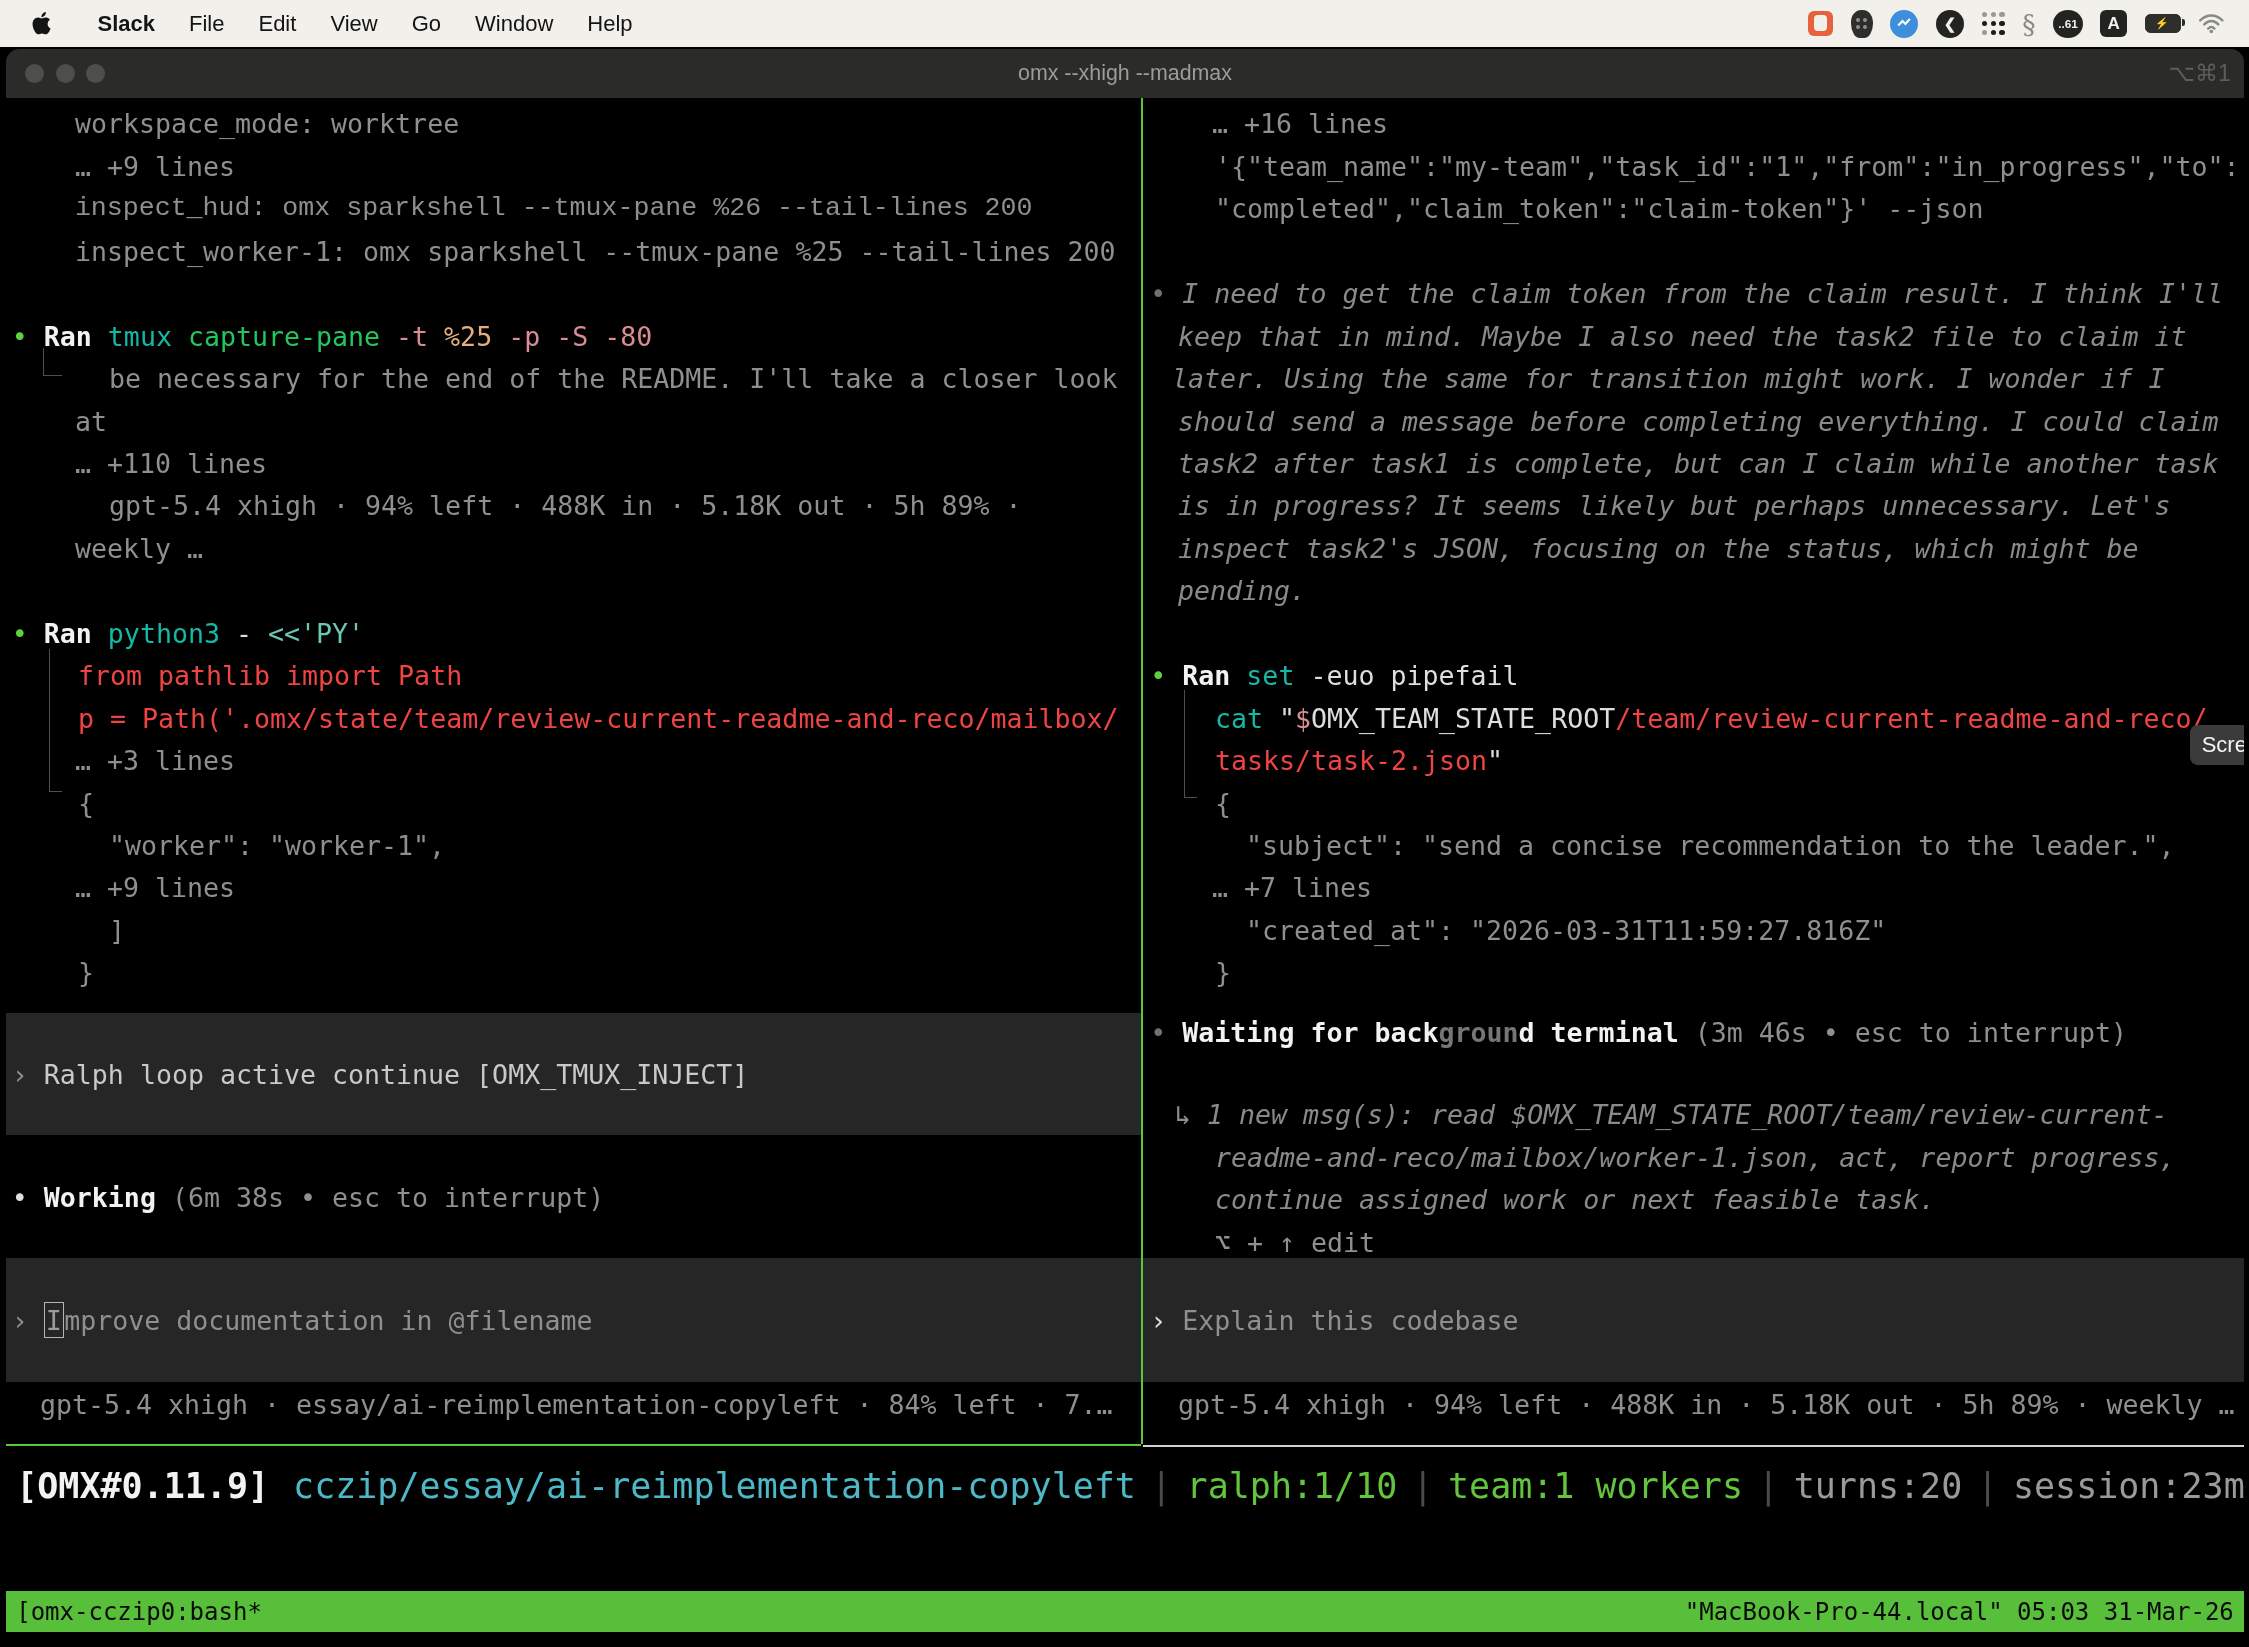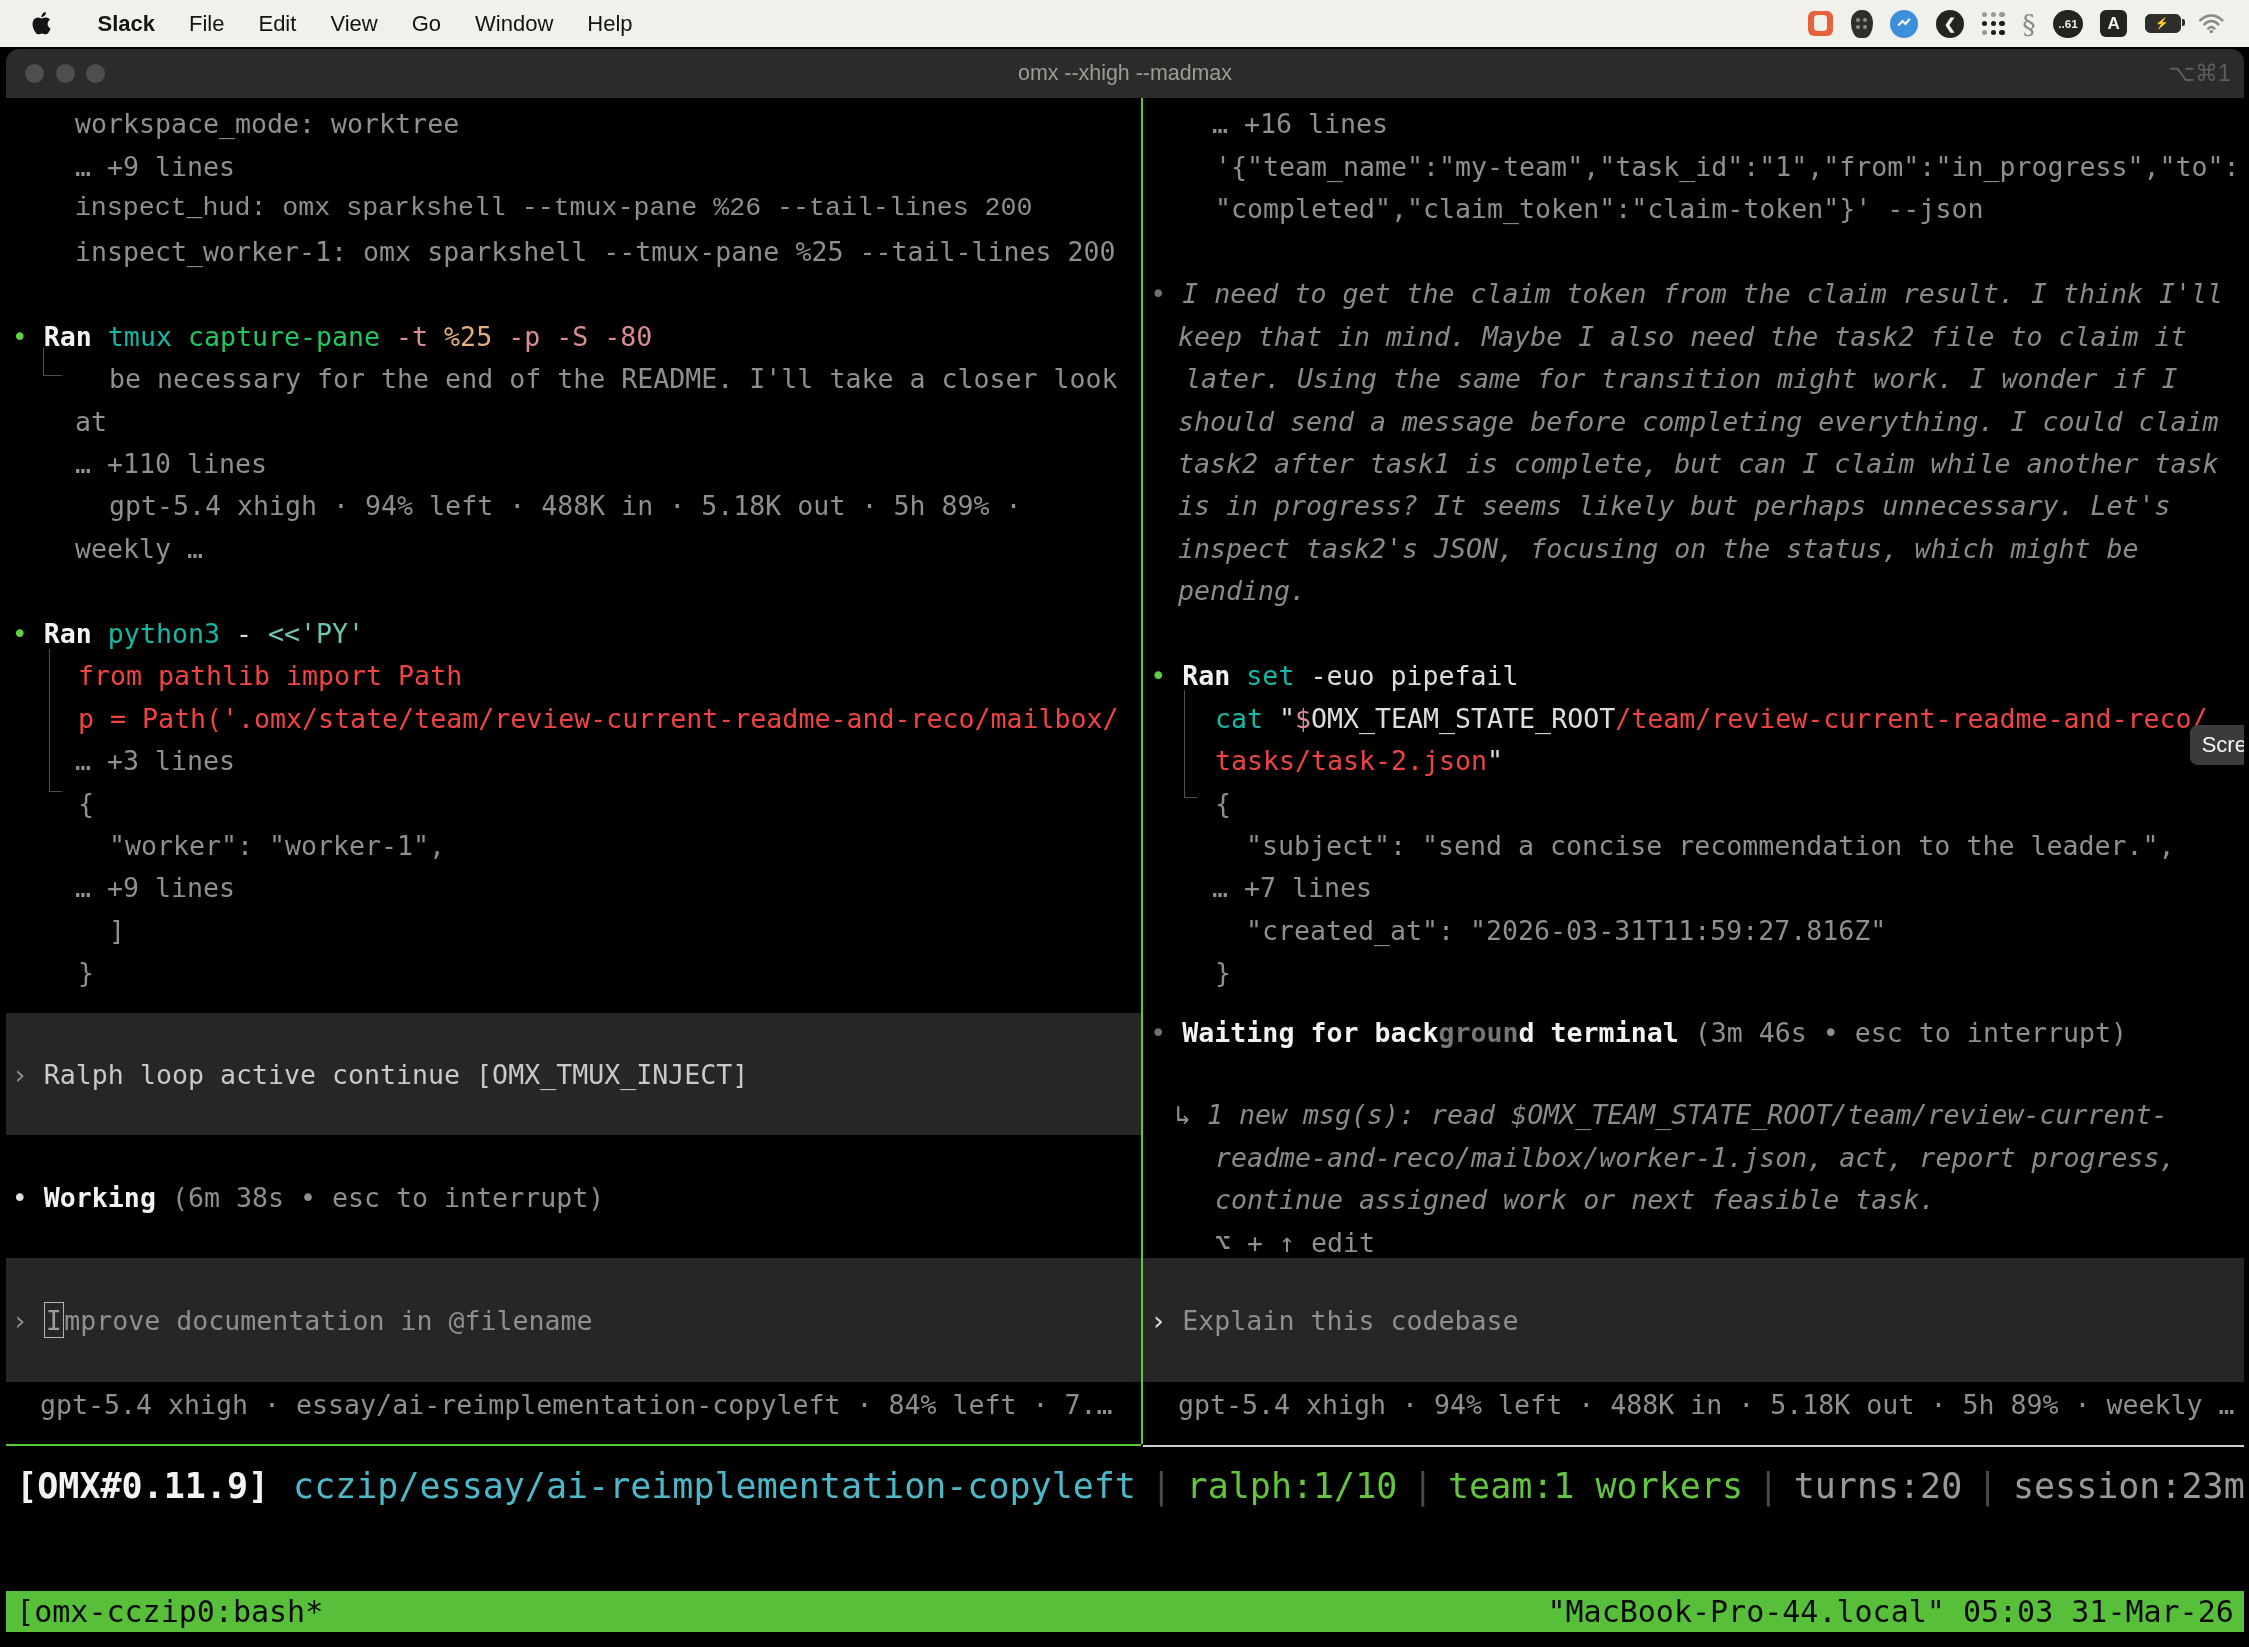--- a/index.html
+++ b/index.html
@@ -75,21 +75,21 @@
     width:17.7px;height:34px;color:#9a9a9a;margin-right:0.7px;}
   
   .omx-line{position:absolute;left:0;right:12px;top:1416px;height:42px;display:flex;align-items:center;
     padding-left:10.3px;font-size:35px;white-space:pre;}
   .omx-ver{color:#f2f2f2;font-weight:bold;}
   .omx-proj{color:#4db8c8;margin-left:24px;}
   .omx-sep{color:#4a4a4a;margin:0 14.8px;}
   .omx-lime{color:#63c53e;}
   .omx-gray{color:#9a9a9a;}
   .tmux-bar{position:absolute;left:0;right:0;top:1542px;height:41px;background:#57bf3a;color:#0a0a0a;
-    display:flex;align-items:center;justify-content:space-between;padding:0 10.3px;font-size:30px;white-space:pre;}
+    display:flex;align-items:center;justify-content:space-between;padding:0 10.3px;font-size:24px;white-space:pre;}
   .tooltip{position:absolute;left:1047px;top:627px;width:81px;height:40px;background:#3b3b3b;
     border-radius:7.4px;color:#f5f5f5;font-family:"Liberation Sans",sans-serif;font-size:22px;
     display:flex;align-items:center;padding-left:11.8px;}
 </style>
 </head>
 <body>
 
 <div class="menubar">
   <span class="apple">
     <svg viewBox="0 0 24 28" width="22" height="26.6">
@@ -182,21 +182,21 @@
       <div class="arow" style="top: 1285px; height: 42px; padding-left: 34px;"><span class="seg s-g">gpt-5.4 xhigh · essay/ai-reimplementation-copyleft · 84% left · 7.…</span></div>
       <div class="corner" style="left: 37px; top: 250px; width: 17.7px; height: 26.6px;"></div>
       <div class="corner" style="left: 43px; top: 551px; width: 11.8px; height: 142px;"></div>
     </div>
   <div class="pane" id="right-pane">
       <div class="trow" style="top: 4.4px; padding-left: 69px;"><span class="seg s-g">… +16 lines</span></div>
       <div class="trow" style="top: 47px; padding-left: 72px;"><span class="seg s-g">'{"team_name":"my-team","task_id":"1","from":"in_progress","to":</span></div>
       <div class="trow" style="top: 89px; padding-left: 72px;"><span class="seg s-g">"completed","claim_token":"claim-token"}' --json</span></div>
       <div class="trow" style="top: 174px; padding-left: 7.4px;"><span class="seg s-gd">• </span><span class="seg s-it">I need to get the claim token from the claim result. I think I'll</span></div>
       <div class="trow" style="top: 217px; padding-left: 35px;"><span class="seg s-it">keep that in mind. Maybe I also need the task2 file to claim it</span></div>
-      <div class="trow" style="top: 259px; padding-left: 42px;"><span class="seg s-it">later. Using the same for transition might work. I wonder if I</span></div>
+      <div class="trow" style="top: 259px; padding-left: 29px;"><span class="seg s-it">later. Using the same for transition might work. I wonder if I</span></div>
       <div class="trow" style="top: 302px; padding-left: 35px;"><span class="seg s-it">should send a message before completing everything. I could claim</span></div>
       <div class="trow" style="top: 344px; padding-left: 35px;"><span class="seg s-it">task2 after task1 is complete, but can I claim while another task</span></div>
       <div class="trow" style="top: 386px; padding-left: 35px;"><span class="seg s-it">is in progress? It seems likely but perhaps unnecessary. Let's</span></div>
       <div class="trow" style="top: 429px; padding-left: 35px;"><span class="seg s-it">inspect task2's JSON, focusing on the status, which might be</span></div>
       <div class="trow" style="top: 471px; padding-left: 35px;"><span class="seg s-it">pending.</span></div>
       <div class="trow" style="top: 556px; padding-left: 7.4px;"><span class="seg s-gb">•</span><span class="seg s-g"> </span><span class="seg s-w">Ran </span><span class="seg s-blue">set </span><span class="seg s-bw">-euo pipefail</span></div>
       <div class="trow" style="top: 599px; padding-left: 72px;"><span class="seg s-blue">cat </span><span class="seg s-bw">"</span><span class="seg s-pink">$</span><span class="seg s-bw">OMX_TEAM_STATE_ROOT</span><span class="seg s-grn">/team/review-current-readme-and-reco/</span></div>
       <div class="trow" style="top: 641px; padding-left: 72px;"><span class="seg s-grn">tasks/task-2.json</span><span class="seg s-bw">"</span></div>
       <div class="trow" style="top: 684px; padding-left: 72px;"><span class="seg s-g">{</span></div>
       <div class="trow" style="top: 726px; padding-left: 103px;"><span class="seg s-g">"subject": "send a concise recommendation to the leader.",</span></div>

